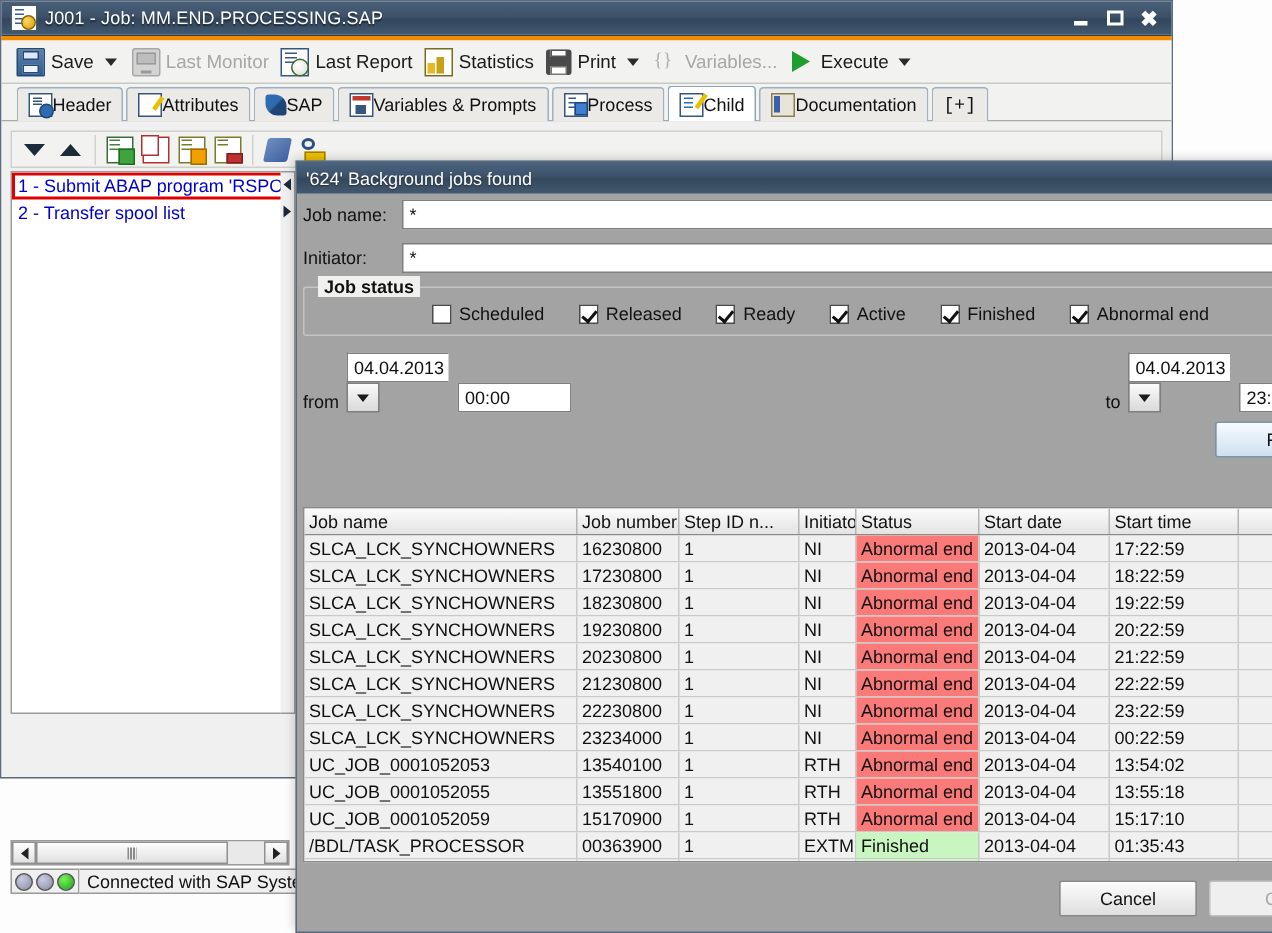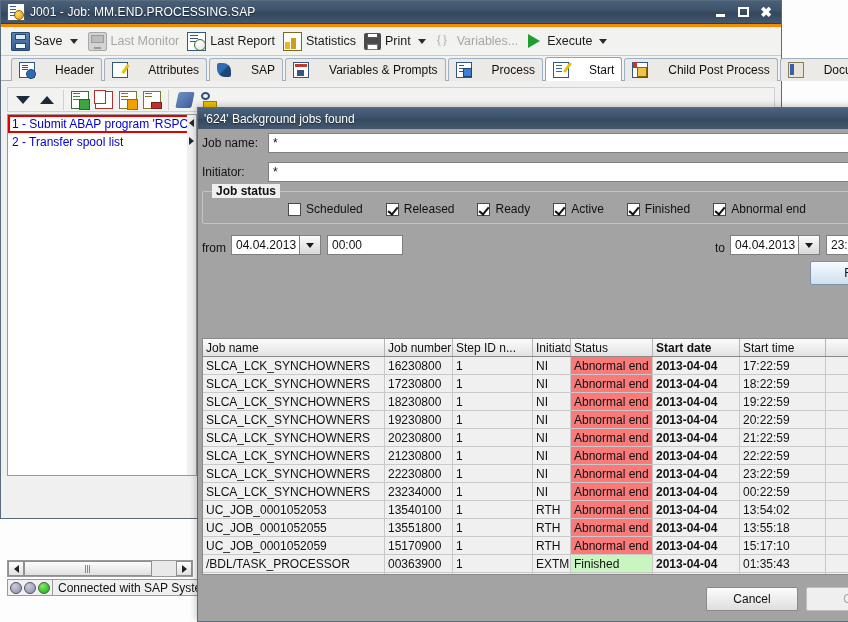--- a/index.html
+++ b/index.html
@@ -114,21 +114,21 @@
   .tb-sep { width:1px; height:20px; background:#d0d0cc; margin:0 3px; }
 
   
   .tabbar {
     height: 25px; background: #f2f2f1; padding-left: 10px;
     display: flex; align-items: flex-end;
     border-bottom: 1px solid #a9a9a5;
     box-sizing: border-box;
   }
   .tab {
-    height: 22px; display:flex; align-items:center; gap:20px;
+    height: 22px; display:flex; align-items:center; gap:0;
     padding: 0 7px; margin-right: 2px;
     border: 1px solid #9fb0c2; border-bottom: none;
     background: #eceae6;
     border-radius: 3px 3px 0 0;
     font-size: 12px; color: #101010; white-space: nowrap;
     position: relative; top: 1px;
   }
   .tab.active { background: #ffffff; border-color:#8fa4ba; height: 23px; }
   .tab-ico { width: 14px; height: 14px; position: relative; flex: none; }
   .ti-header { background:#fff; border:1px solid #34567f;}
@@ -265,21 +265,21 @@
     position:relative; flex:none;
   }
   .cb-box.on::after {
     content:""; position:absolute; left:3px; top:1px; width:4px; height:8px;
     border:solid #111; border-width:0 2px 2px 0; transform:rotate(40deg);
   }
   .cb-label { font-size:12px; color:#111; white-space:nowrap;}
 
   .range-row { display:flex; align-items:flex-end; margin-top:11px; }
   .lbl-sm { font-size:12px; color:#111; margin-right:5px;}
-  .date-combo { display:flex; align-items:stretch; }
+  .date-combo { display:flex; align-items:stretch;flex-direction:column; }
   .date-field {
     width:68px;height:20px;background:#fff;border:1px solid #7f7f7f;border-right:none;box-sizing:border-box;
     display:flex;align-items:center;padding-left:4px;font-size:12px;color:#111;
   }
   .date-btn {
     width:22px;height:20px;background:linear-gradient(to bottom,#fbfbfb,#d9d9d9);
     border:1px solid #7f7f7f;box-sizing:border-box;display:flex;align-items:center;justify-content:center;
   }
   .date-btn .dn { width:0;height:0;border-left:4px solid transparent;border-right:4px solid transparent;border-top:5px solid #1b1b1b;}
   .time-field {
@@ -311,21 +311,21 @@
     border-right:1px solid #b4b4b4; overflow:hidden; white-space:nowrap;
     display:flex; align-items:center;
   }
   .trow { display:flex; height:17px; border-bottom:1px solid #c9c9c9; background:#f0f0f0;}
   .td {
     font-size:12px; color:#111; padding-left:3px; box-sizing:border-box;
     border-right:1px solid #c9c9c9; overflow:hidden; white-space:nowrap;
     display:flex; align-items:center;
   }
   .c0 { width:182px; } .c1 { width:68px; } .c2 { width:80px; } .c3 { width:38px; }
-  .c4 { width:82px; } .c5 { width:87px;font-weight:bold; } .c6 { width:86px; }
+  .c4 { width:82px; } .c5 { width:87px; } .c6 { width:86px; }
   .st-abn { background:#fa7a7a; }
   .st-fin { background:#c8f5c0; }
 
   .vscroll { width:16px; background:#f0f0f0; border-left:1px solid #9a9a9a; position:relative; }
   .vs-btn { width:16px;height:16px;background:linear-gradient(to bottom,#fdfdfd,#e0e0e0);border:1px solid #8f8f8f;box-sizing:border-box;display:flex;align-items:center;justify-content:center;}
   .vs-btn.top { position:absolute; top:0; left:0;}
   .vs-btn.bot { position:absolute; bottom:0; left:0;}
   .vs-up { width:0;height:0;border-left:4px solid transparent;border-right:4px solid transparent;border-bottom:5px solid #222;}
   .vs-dn { width:0;height:0;border-left:4px solid transparent;border-right:4px solid transparent;border-top:5px solid #222;}
   .vs-track { position:absolute; top:16px; bottom:16px; left:0; width:16px; background:#cfcfcf;}
@@ -408,25 +408,21 @@
       <div class="tab">
         <span class="tab-ico ti-vars"></span>
         <span>Variables &amp; Prompts</span>
       </div>
       <div class="tab">
         <span class="tab-ico ti-proc"></span>
         <span>Process</span>
       </div>
       <div class="tab active">
         <span class="tab-ico ti-form"></span>
-        <span>Start</span>
-      </div>
-      <div class="tab">
-        <span class="tab-ico ti-child"></span>
-        <span>Child Post Process</span>
+        <span>Child</span>
       </div>
       <div class="tab">
         <span class="tab-ico ti-doc"></span>
         <span>Documentation</span>
       </div>
       <div class="tab">
         <span class="tab-plus">[+]</span>
       </div>
     </div>
 

